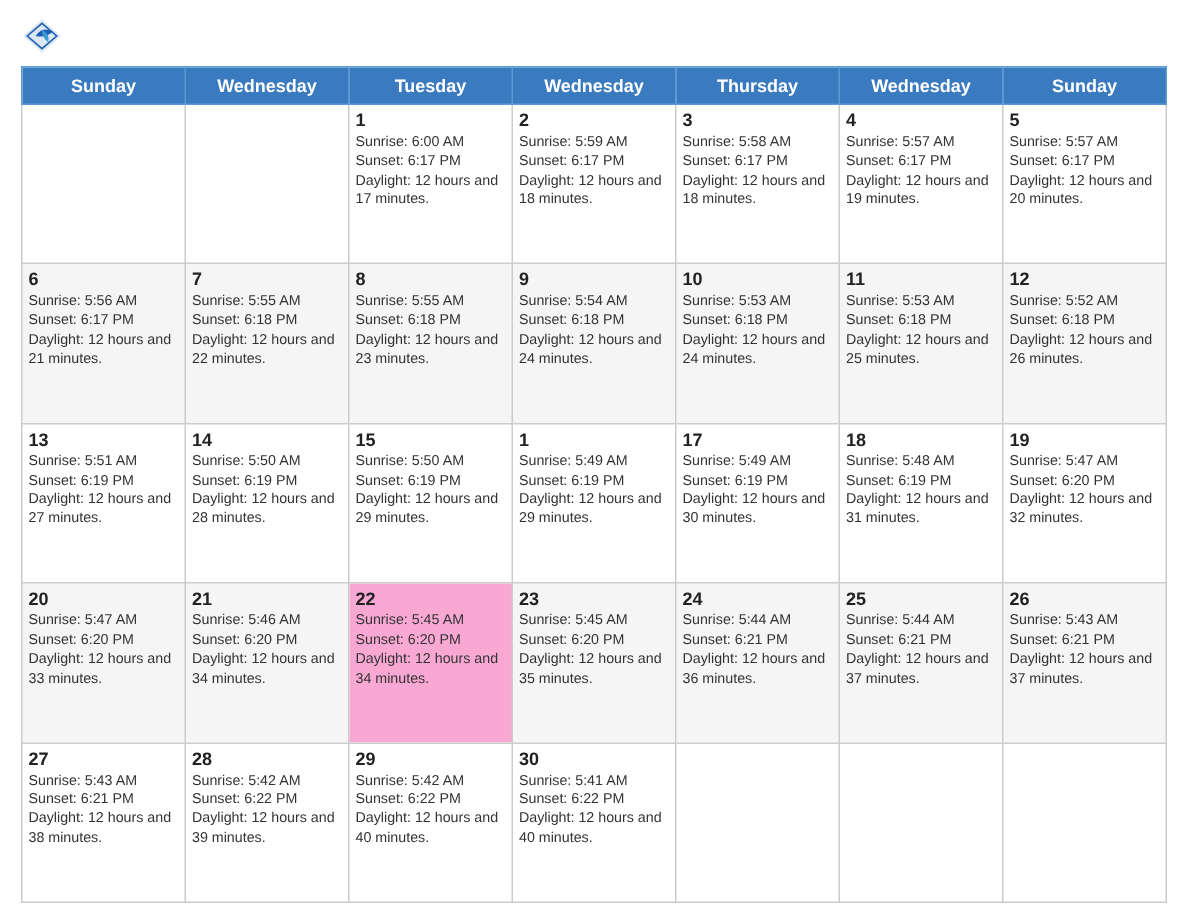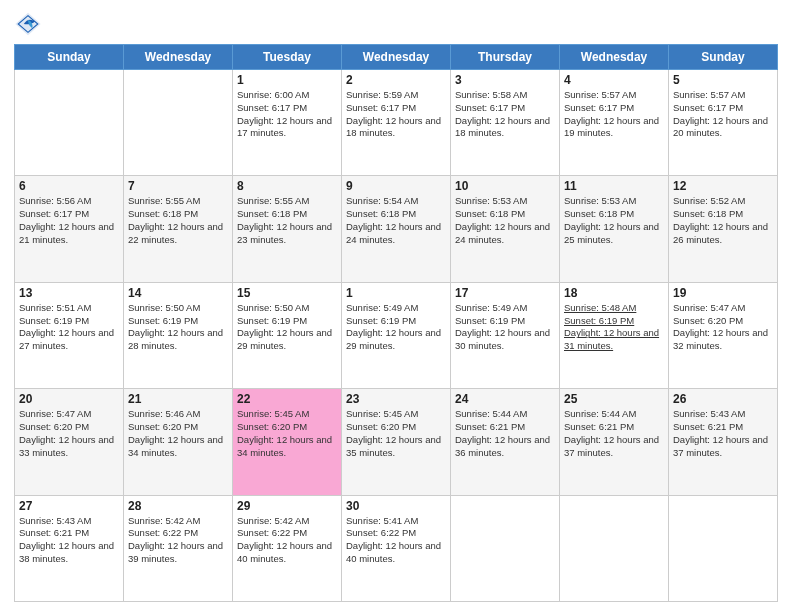--- a/index.html
+++ b/index.html
@@ -250,21 +250,21 @@
 Daylight: 12 hours and 29 minutes.</div>
           </td>
           <td style="background: rgb(255, 255, 255);">
             <span class="day-num">17</span>
             <div class="day-info" style="white-space: pre-line;">Sunrise: 5:49 AM
 Sunset: 6:19 PM
 Daylight: 12 hours and 30 minutes.</div>
           </td>
           <td style="background: rgb(255, 255, 255);">
             <span class="day-num">18</span>
-            <div class="day-info" style="white-space: pre-line; text-decoration: underline;">Sunrise: 5:48 AM
+            <div class="day-info" style="white-space: pre-line;">Sunrise: 5:48 AM
 Sunset: 6:19 PM
 Daylight: 12 hours and 31 minutes.</div>
           </td>
           <td style="background: rgb(255, 255, 255);">
             <span class="day-num">19</span>
             <div class="day-info" style="white-space: pre-line;">Sunrise: 5:47 AM
 Sunset: 6:20 PM
 Daylight: 12 hours and 32 minutes.</div>
           </td>
         </tr>

